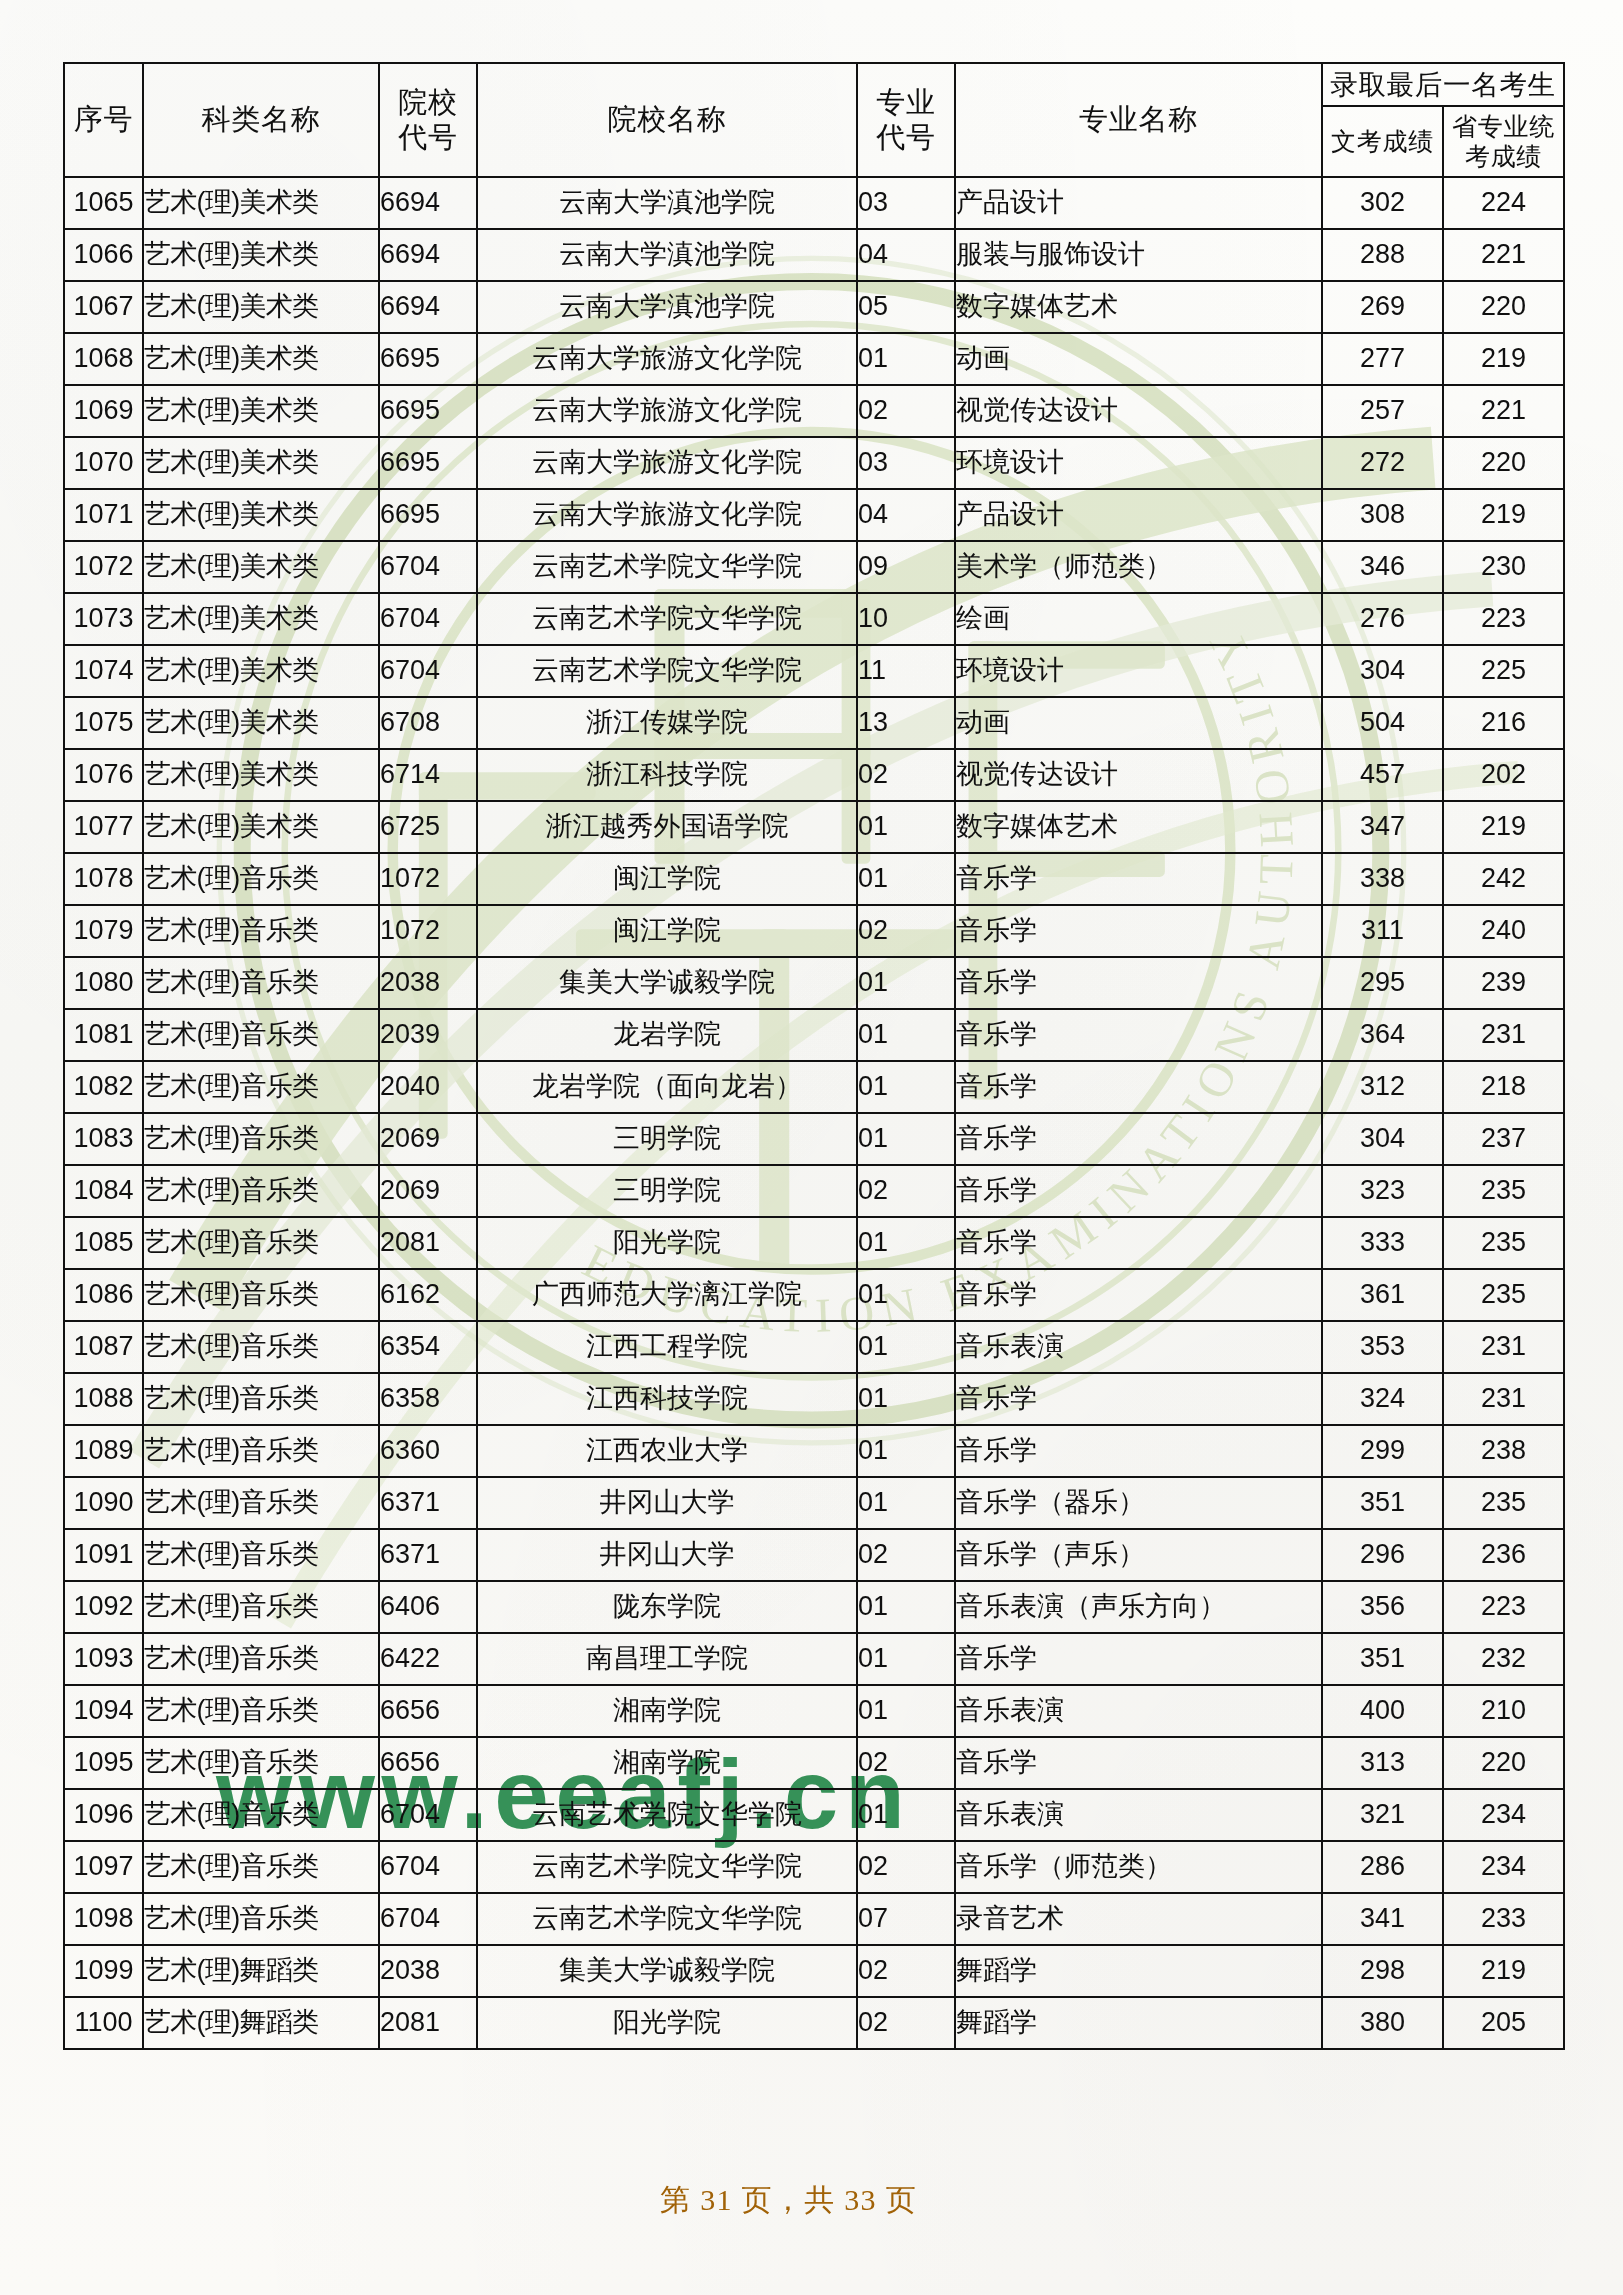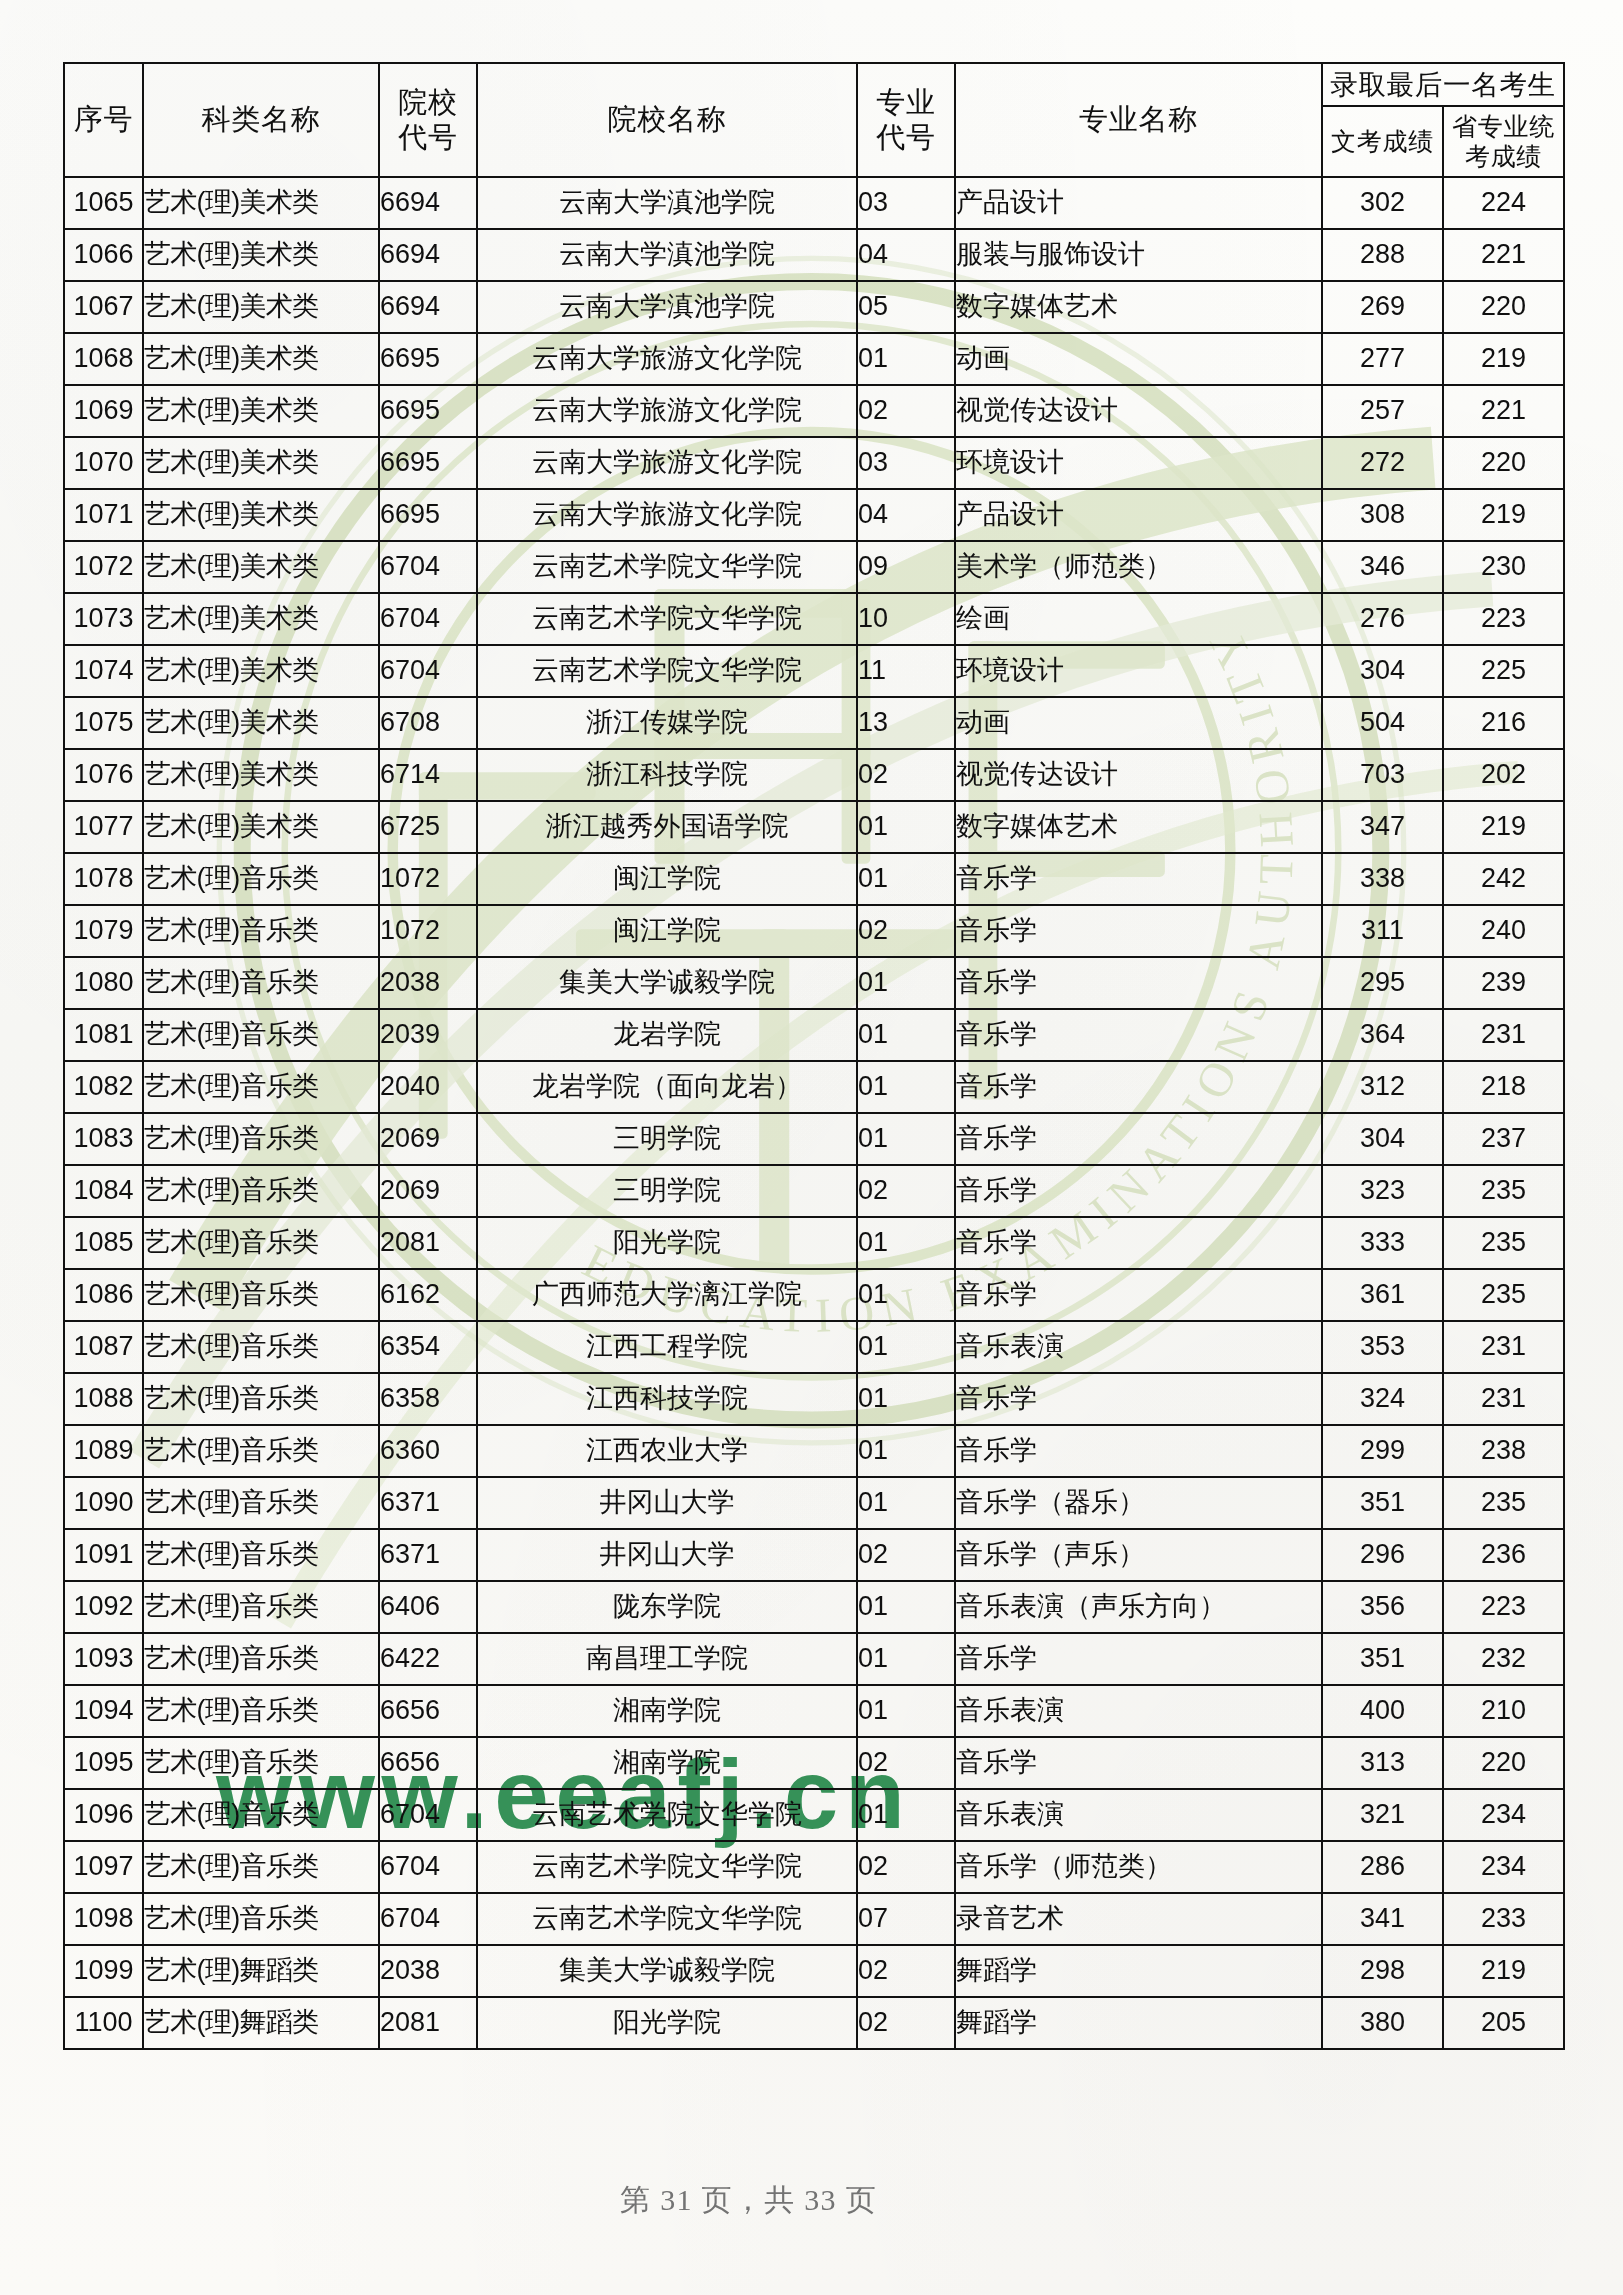--- a/index.html
+++ b/index.html
@@ -115,23 +115,24 @@
 
   
   #footer {
     position: absolute;
     left: 0;
     top: 2180px;
     width: 1497px;
     text-align: center;
     font-size: 30px;
     font-family: "Liberation Serif", "DejaVu Serif", serif;
-    color: #737373;
+    color: #a16207;
     z-index: 4;
     letter-spacing: 1.3px;
+    padding-left: 40px;
   }
 </style>
 </head>
 <body>
 
 <div id="page">
   <div id="paper-grain"></div>
 </div>
 
 <svg id="watermark" viewBox="0 0 2480 3507" xmlns="http://www.w3.org/2000/svg" aria-hidden="true">
@@ -323,21 +324,21 @@
           <td class="score">504</td>
           <td class="score">216</td>
         </tr>
         <tr>
           <td class="seq">1076</td>
           <td class="cat">艺术(理)美术类</td>
           <td class="sch-code">6714</td>
           <td class="sch-name">浙江科技学院</td>
           <td class="maj-code">02</td>
           <td class="maj-name">视觉传达设计</td>
-          <td class="score">703</td>
+          <td class="score">457</td>
           <td class="score">202</td>
         </tr>
         <tr>
           <td class="seq">1077</td>
           <td class="cat">艺术(理)美术类</td>
           <td class="sch-code">6725</td>
           <td class="sch-name">浙江越秀外国语学院</td>
           <td class="maj-code">01</td>
           <td class="maj-name">数字媒体艺术</td>
           <td class="score">347</td>

